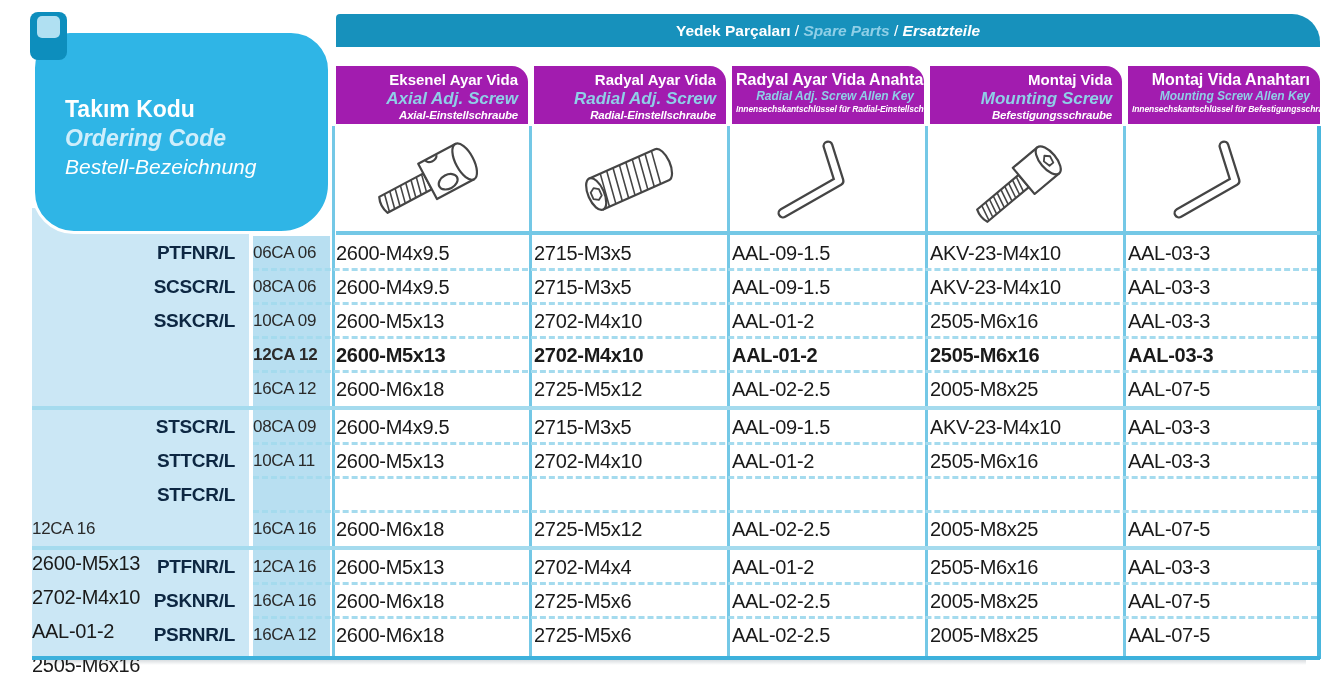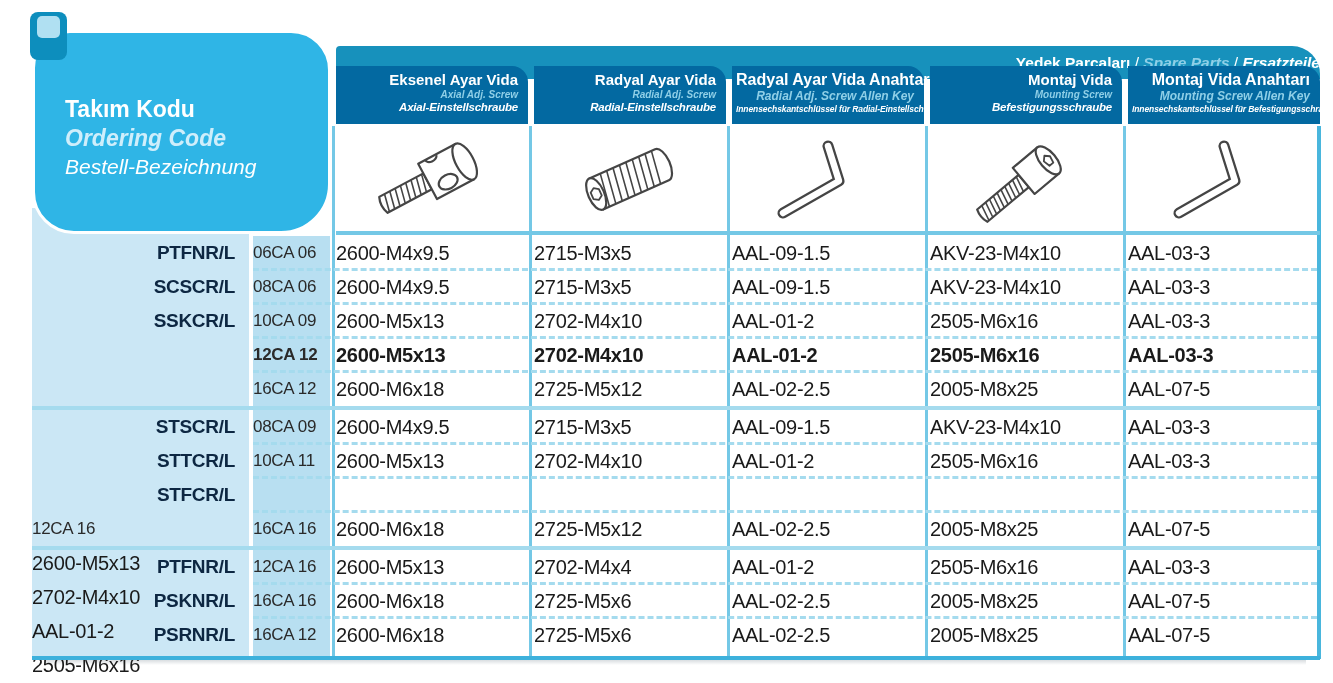--- a/index.html
+++ b/index.html
@@ -16,31 +16,31 @@
                padding:62px 0 0 30px;color:#fff;line-height:1.28;}
   .p-tr{font-size:23px;font-weight:700;}
   .p-en{font-size:23px;font-weight:700;font-style:italic;color:#cfeefb;}
   .p-de{font-size:21px;font-style:italic;}
 
   
   .pale-tool{position:absolute;left:32px;top:208px;width:217px;height:450px;background:#cbe7f5;z-index:0;}
   .pale-size{position:absolute;left:253px;top:236px;width:77px;height:422px;background:#b8dff1;z-index:0;}
 
   
-  .band{position:absolute;left:336px;top:46px;width:984px;height:33px;background:#1791bc;
-        border-radius:4px 28px 0 0;color:#fff;font-size:15.5px;text-align:right;line-height:33px;z-index:1;}
+  .band{position:absolute;left:336px;top:14px;width:984px;height:33px;background:#1791bc;
+        border-radius:4px 28px 0 0;color:#fff;font-size:15.5px;text-align:center;line-height:33px;z-index:1;}
   .band-tr{font-weight:700;}
   .band-en{font-style:italic;font-weight:700;color:#8fcfe7;}
   .band-de{font-style:italic;font-weight:700;}
 
   
-  .hcell{position:absolute;top:66px;height:58px;background:#0369a1;border-radius:0 16px 0 0;
+  .hcell{position:absolute;top:66px;height:58px;background:#a21caf;border-radius:0 16px 0 0;
          box-sizing:border-box;padding:5px 10px 0 4px;text-align:right;color:#fff;z-index:1;}
   .h-tr{font-size:15px;font-weight:700;line-height:1.18;white-space:nowrap;}
-  .h-en{font-size:10px;font-style:italic;font-weight:700;color:#8fcfe7;line-height:1.15;white-space:nowrap;}
+  .h-en{font-size:17px;font-style:italic;font-weight:700;color:#8fcfe7;line-height:1.15;white-space:nowrap;}
   .h-de{font-size:11.5px;font-style:italic;font-weight:700;line-height:1.3;white-space:nowrap;letter-spacing:-0.2px;}
   .hcell.compact .h-tr{font-size:16px;}
   .hcell.compact .h-en{font-size:12px;}
   .hcell.compact .h-de{font-size:8.5px;letter-spacing:-0.1px;}
 
   
   .icell{position:absolute;top:126px;height:105px;display:flex;align-items:center;justify-content:center;z-index:1;}
 
   
   .vline{position:absolute;top:126px;width:3px;height:530px;background:#74c8e6;z-index:1;}

